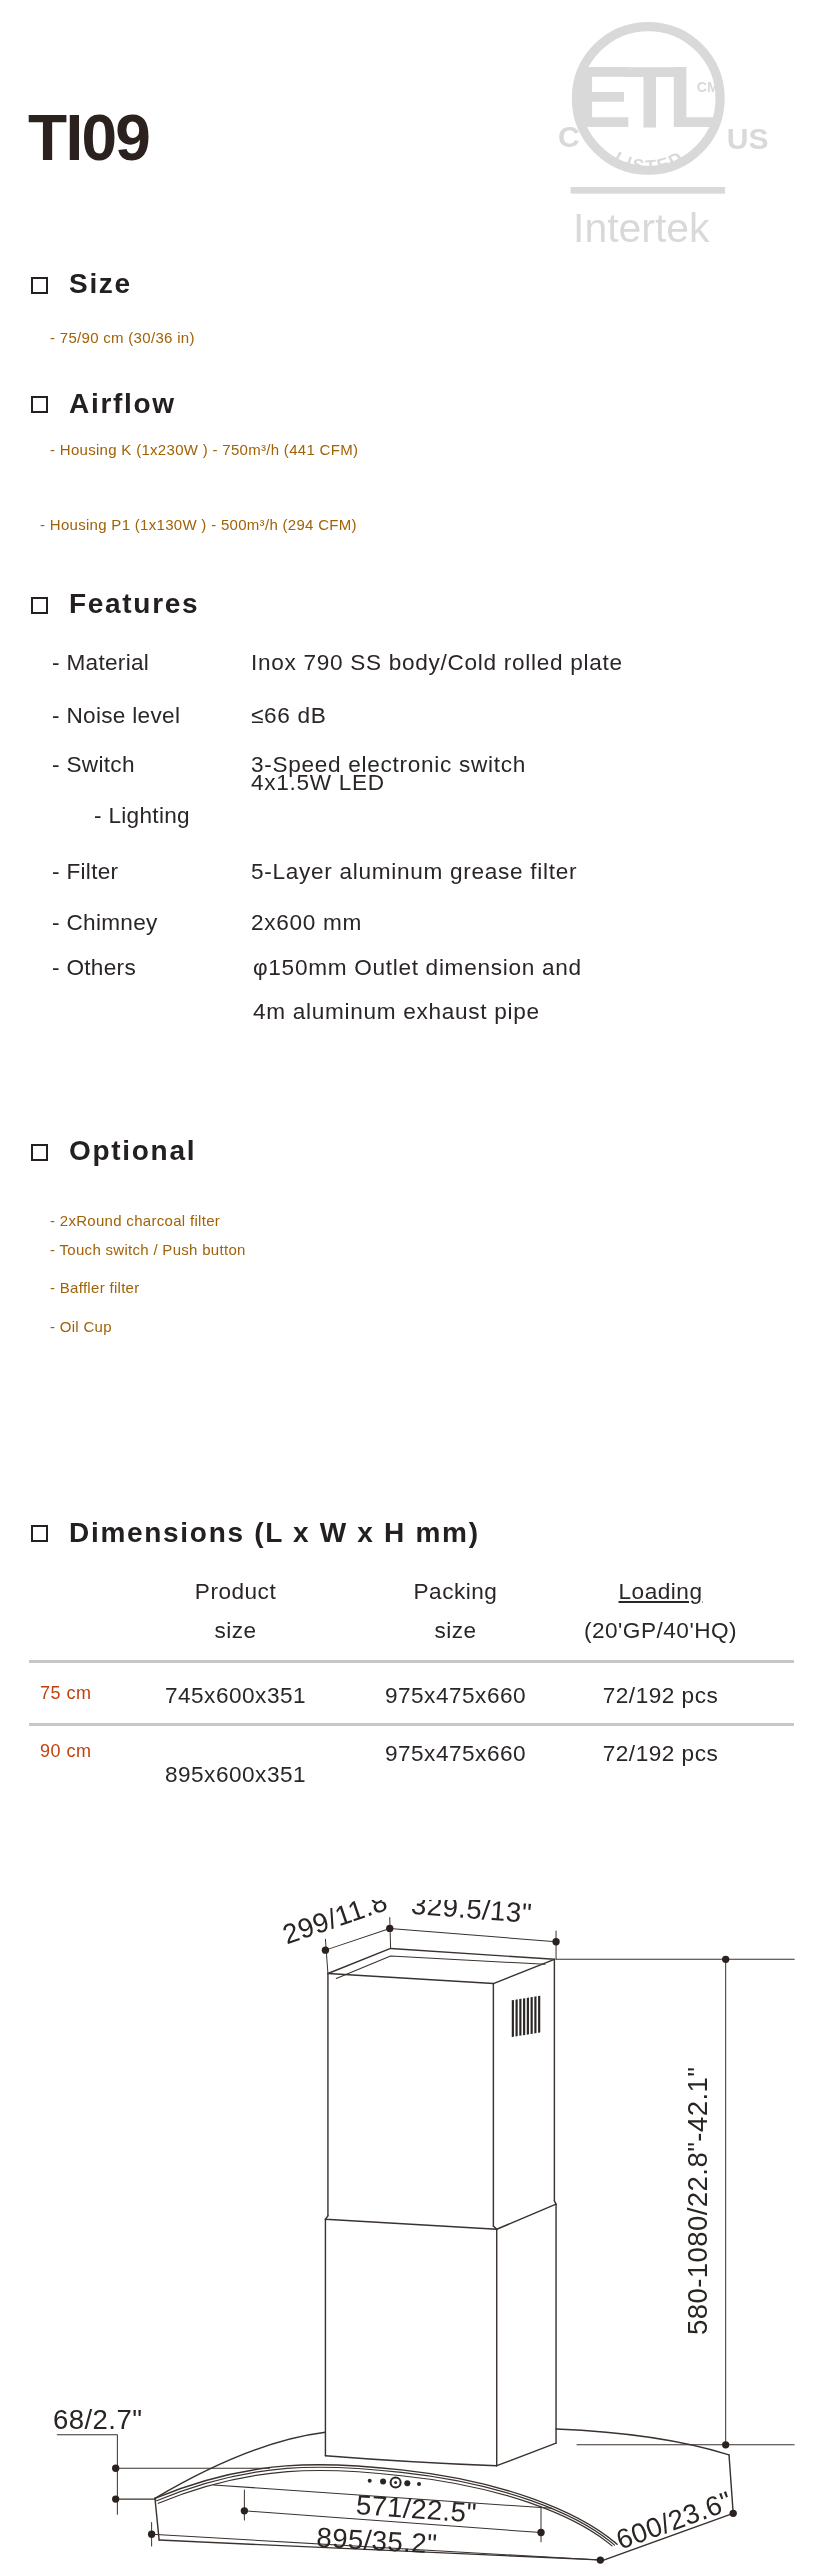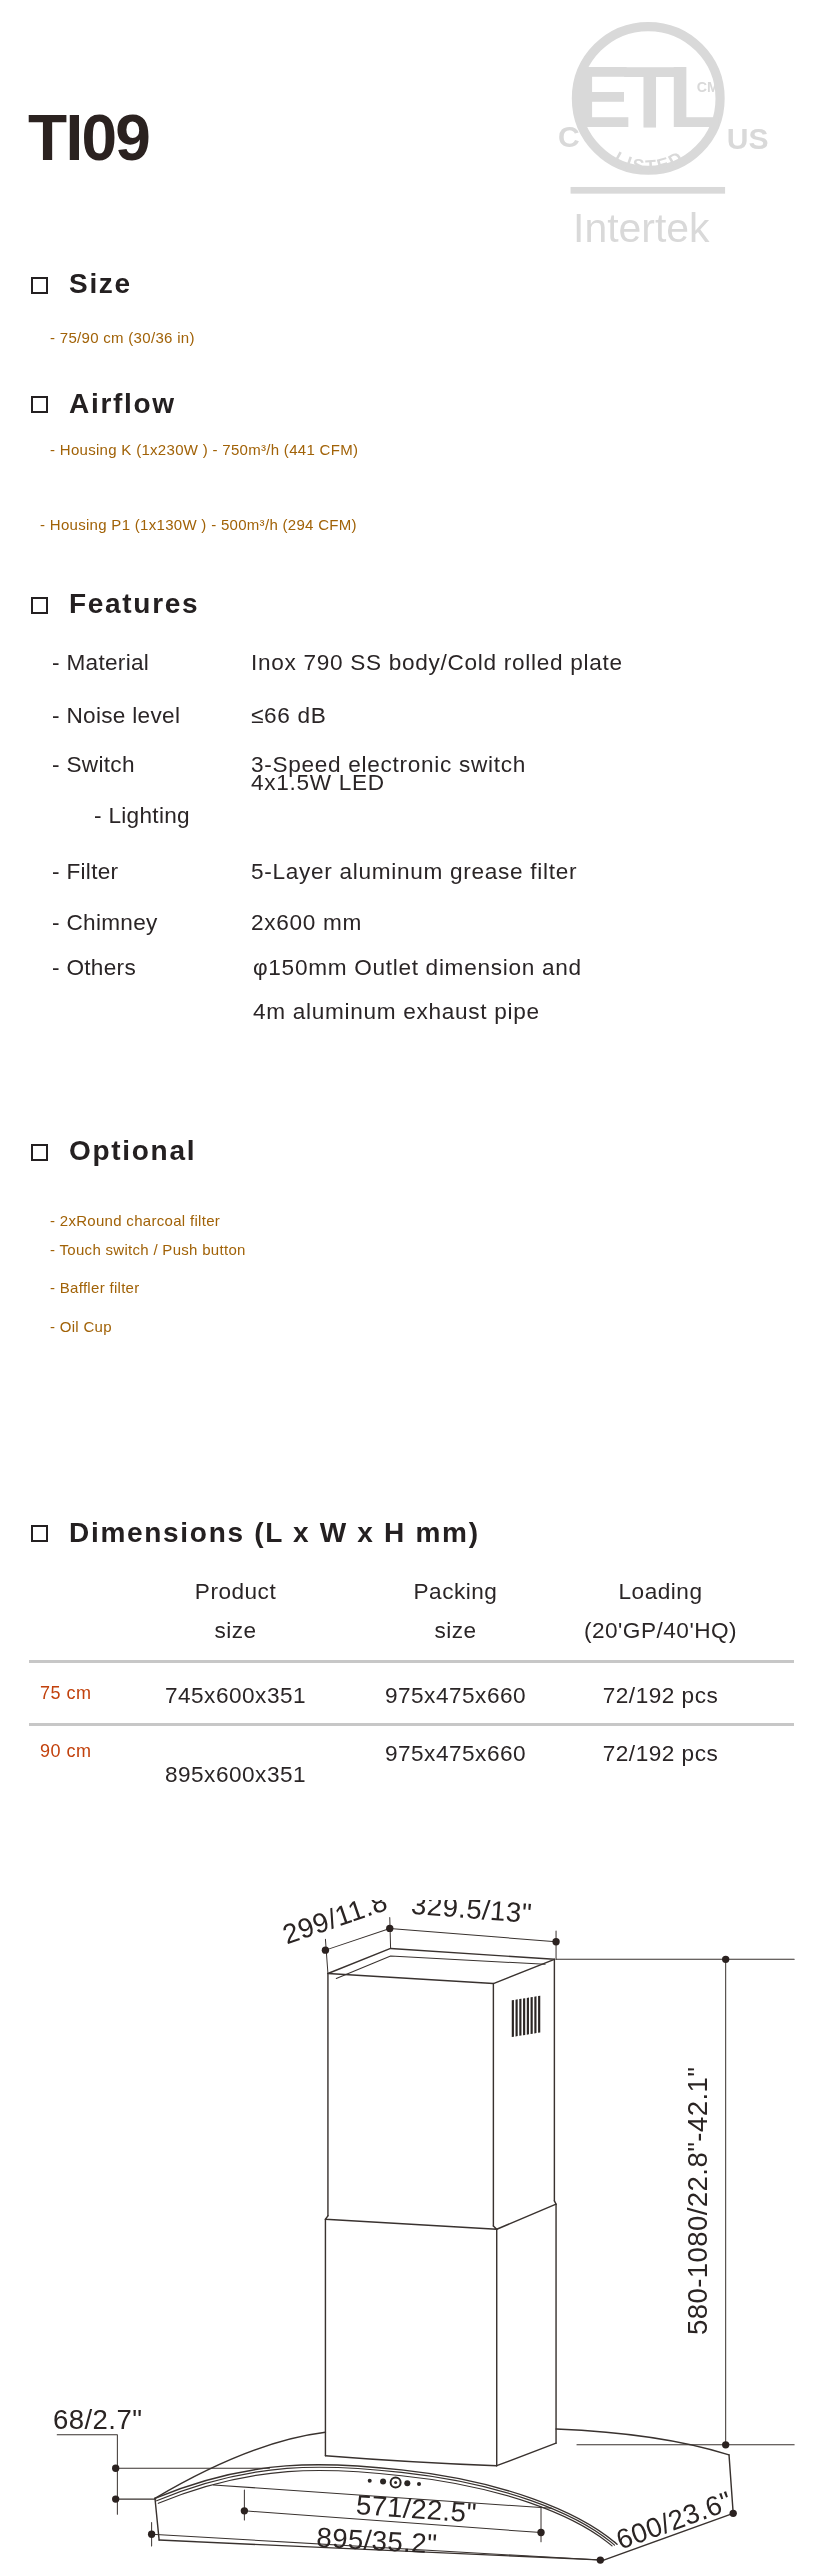--- a/index.html
+++ b/index.html
@@ -77,21 +77,21 @@
   <div class="abs body-txt" style="left:50px;top:1280px;">- Baffler filter</div>
   <div class="abs body-txt" style="left:50px;top:1319px;">- Oil Cup</div>
 
   <span class="bullet" style="left:31px;top:1525px;"></span>
   <div class="abs sect-head" style="left:69px;top:1518px;">Dimensions (L x W x H mm)</div>
 
   <div class="abs cell" style="left:110px;top:1580px;">Product</div>
   <div class="abs cell" style="left:110px;top:1619px;">size</div>
   <div class="abs cell" style="left:330px;top:1580px;">Packing</div>
   <div class="abs cell" style="left:330px;top:1619px;">size</div>
-  <div class="abs cell" style="left:535px;top:1580px;">Loading</div>
+  <div class="abs cell" style="left:535px;top:1580px;text-decoration:underline;">Loading</div>
   <div class="abs cell" style="left:535px;top:1619px;">(20'GP/40'HQ)</div>
 
   <div class="rule" style="left:29px;top:1660px;width:765px;"></div>
 
   <div class="abs cell-left" style="left:40px;top:1684px;">75 cm</div>
   <div class="abs cell" style="left:110px;top:1684px;">745x600x351</div>
   <div class="abs cell" style="left:330px;top:1684px;">975x475x660</div>
   <div class="abs cell" style="left:535px;top:1684px;">72/192 pcs</div>
 
   <div class="rule" style="left:29px;top:1723px;width:765px;"></div>

